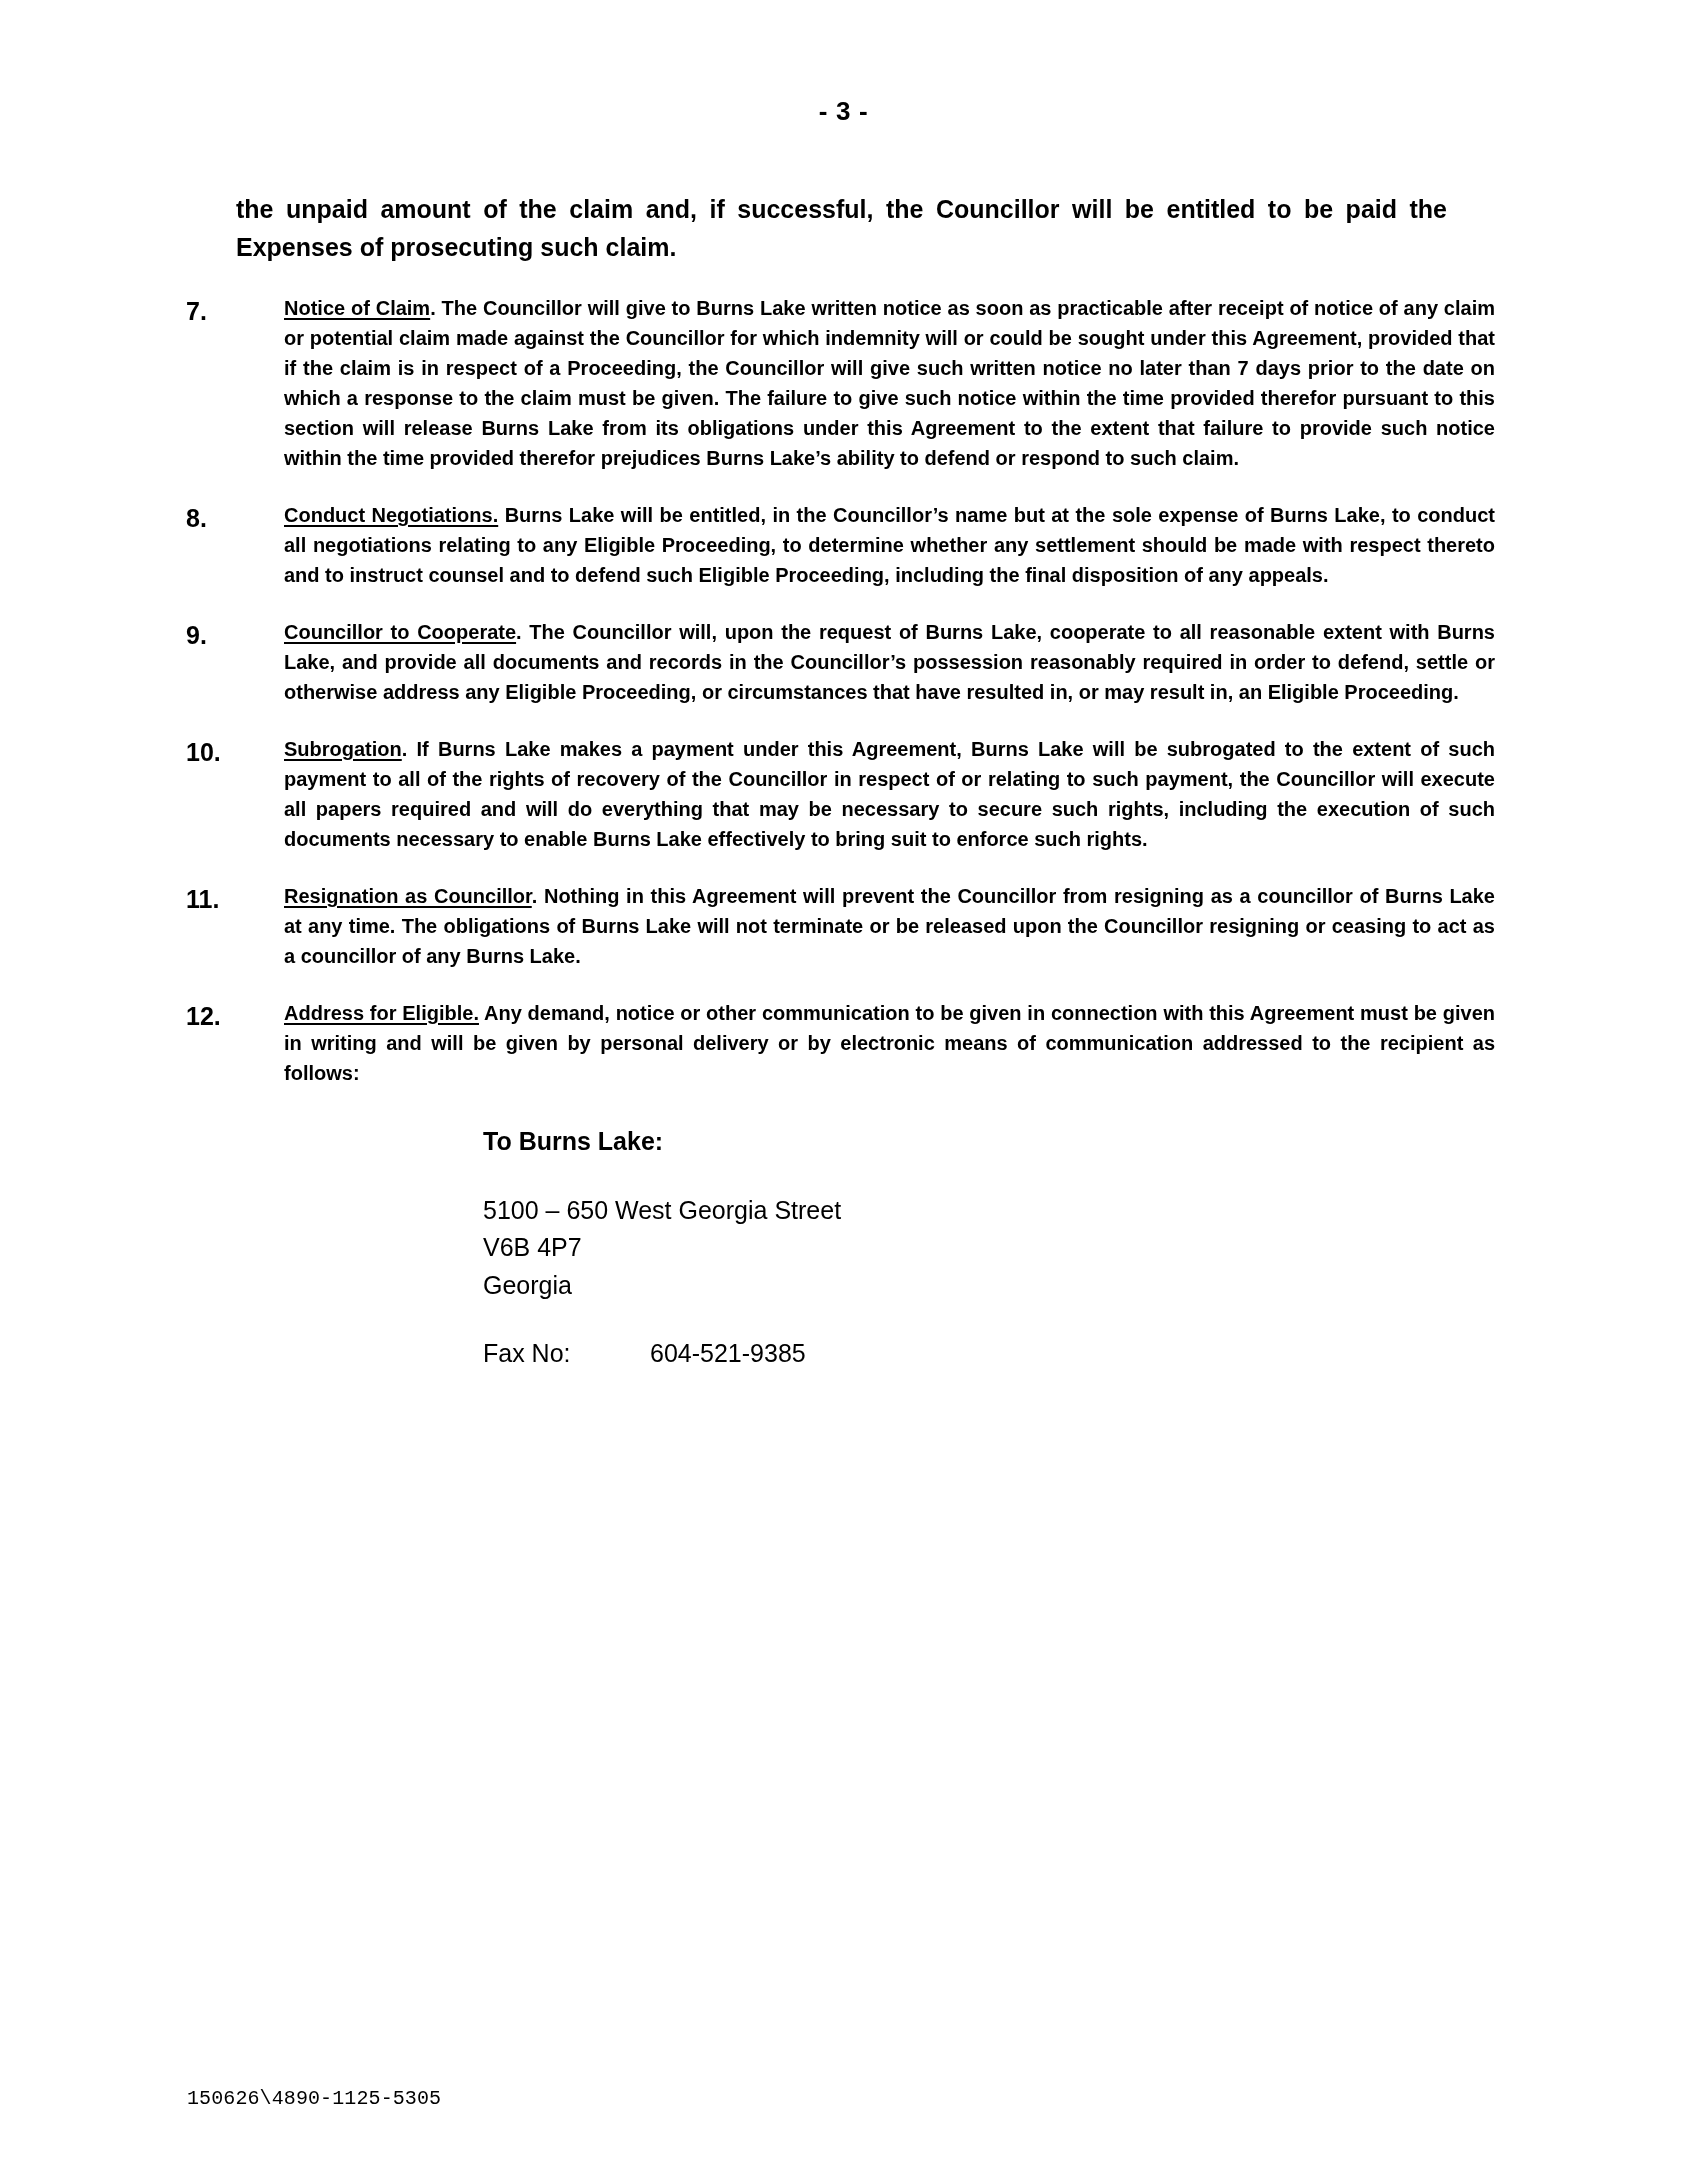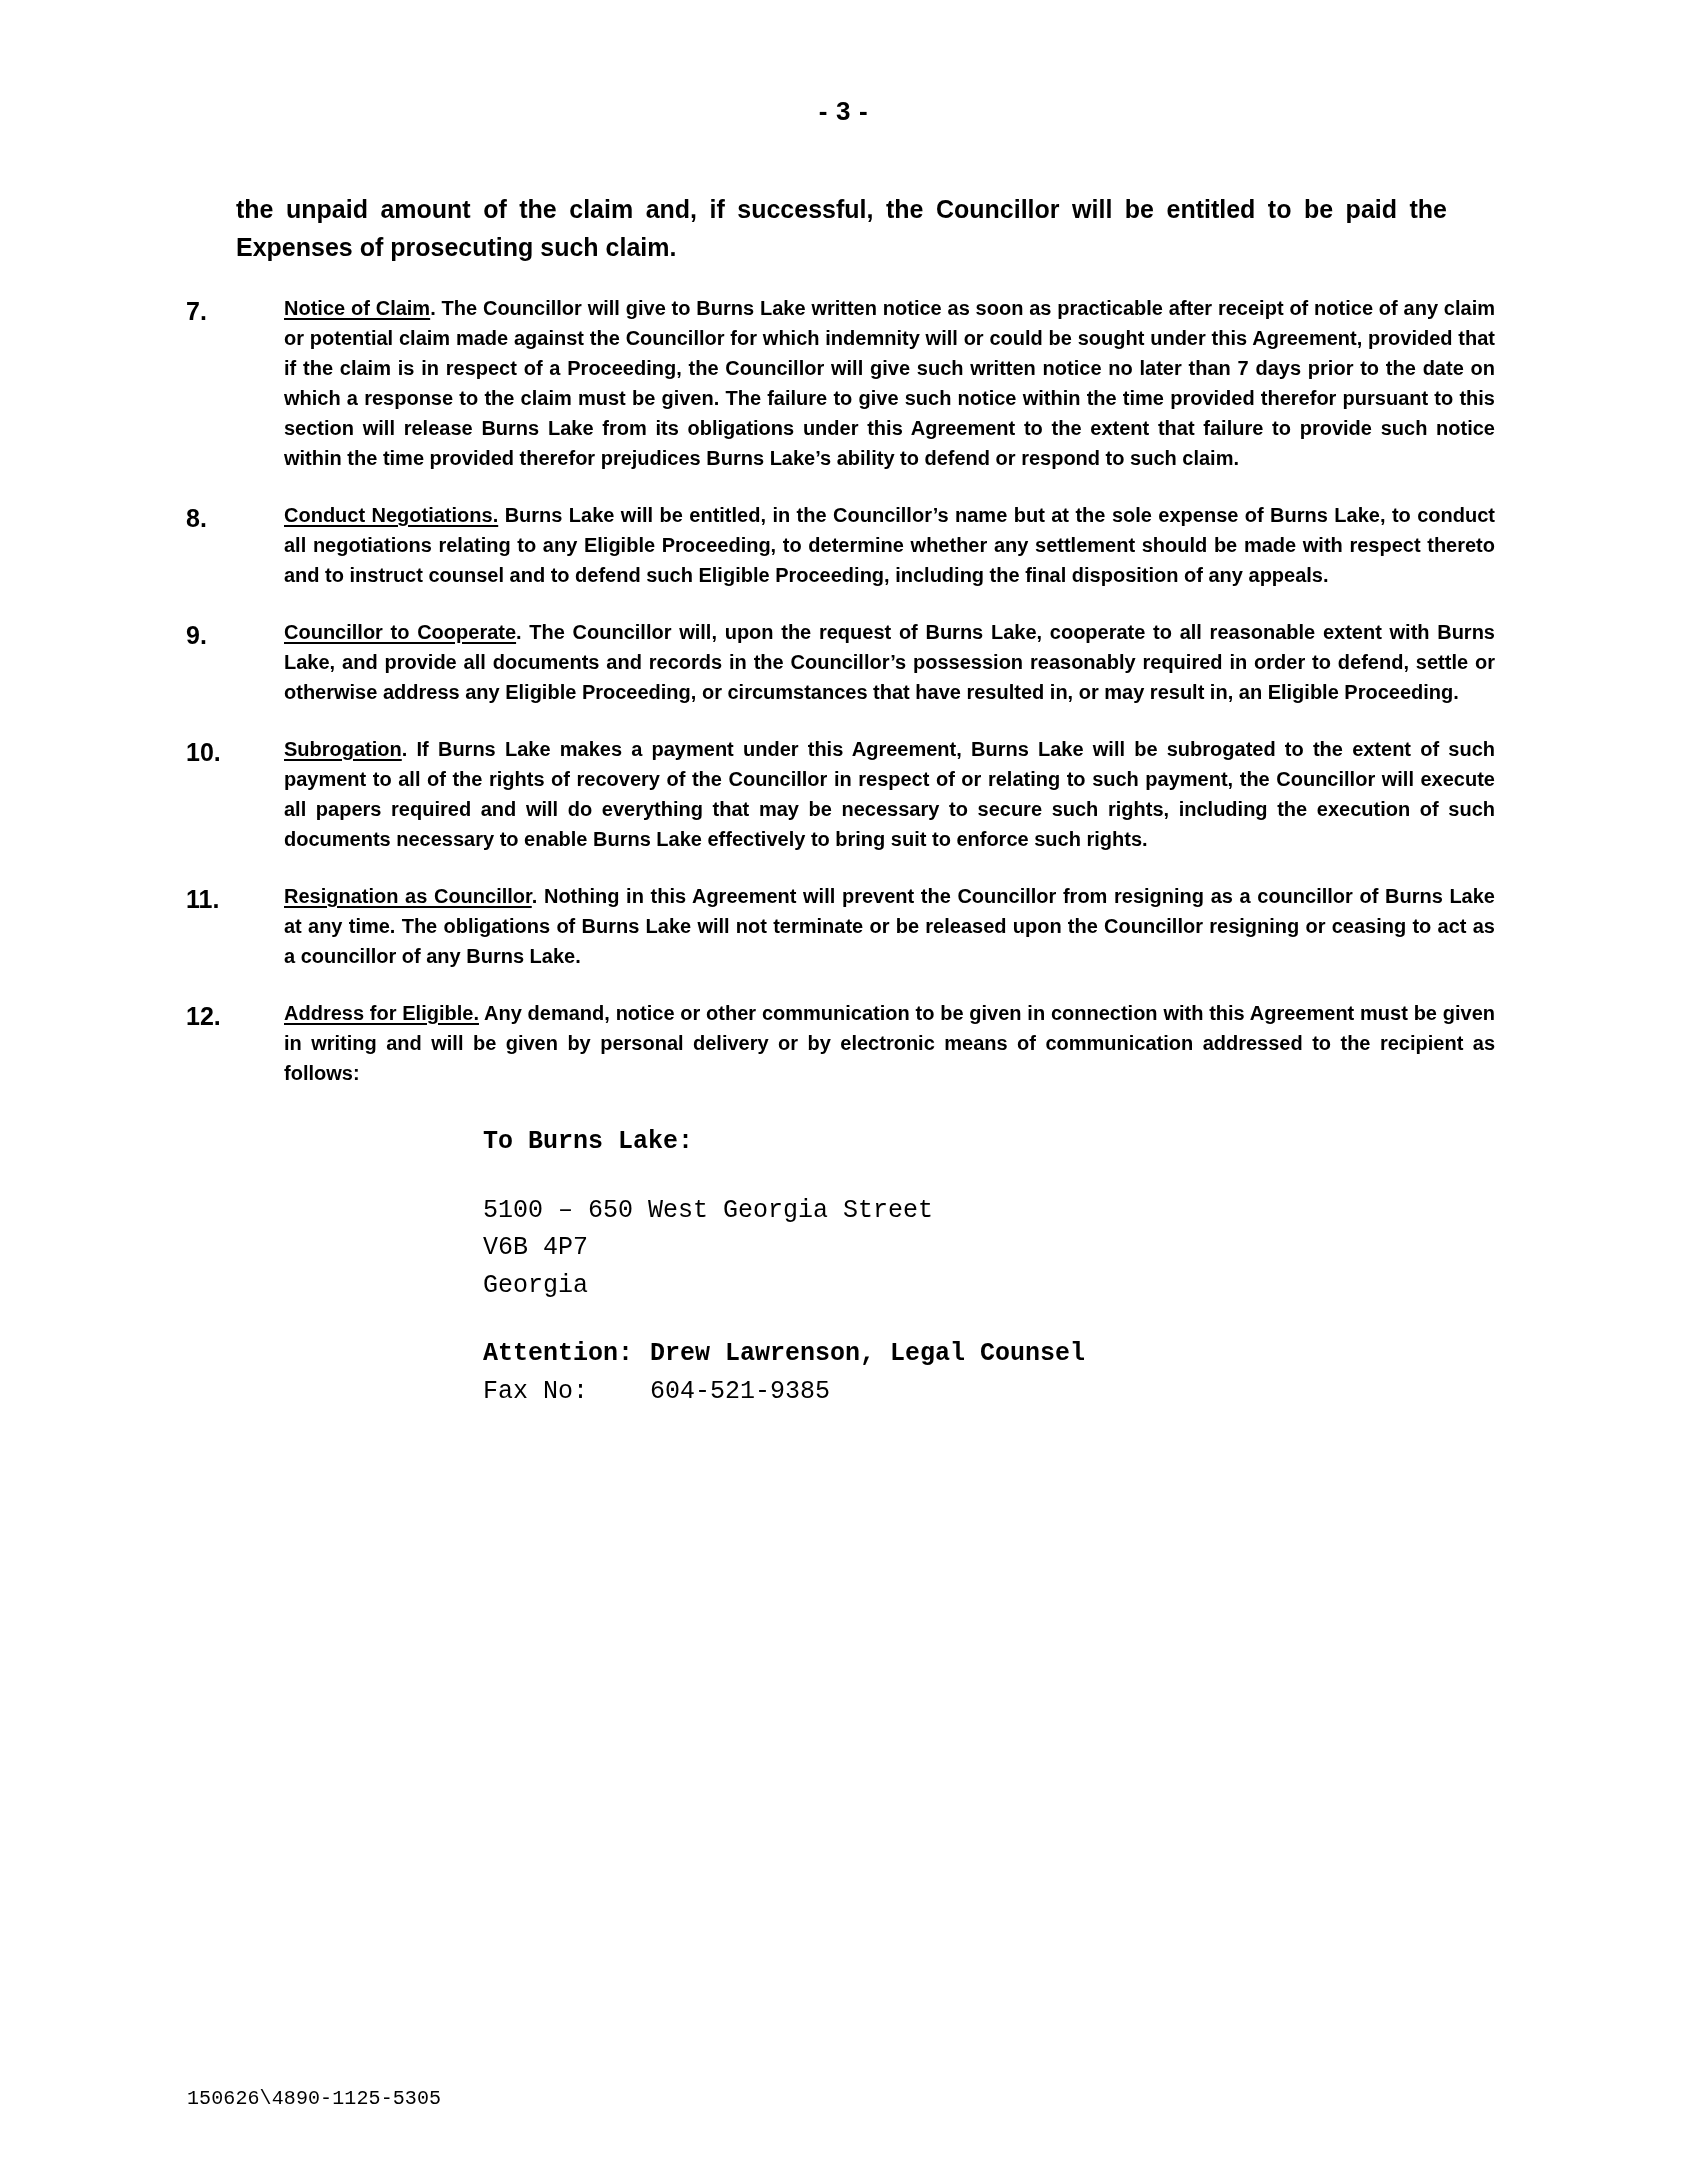--- a/index.html
+++ b/index.html
@@ -76,21 +76,20 @@
     text-underline-offset: 3.4px;
     text-decoration-thickness: 2px;
   }
 
   
   .notices-block {
     margin-left: 297px;
     margin-top: 35px;
     font-size: 25px;
     line-height: 1.50;
-    font-family: Liberation Mono, monospace;
   }
   .notices-title {
     font-weight: bold;
     margin-bottom: 31px;
   }
   .address-lines {
     font-weight: normal;
     margin-bottom: 31px;
   }
   .address-line { white-space: pre; }
@@ -162,24 +161,20 @@
 
     <div class="notices-block">
       <div class="notices-title">To Burns Lake:</div>
 
       <div class="address-lines">
         <div class="address-line">5100 – 650 West Georgia Street</div>
         <div class="address-line">V6B 4P7</div>
         <div class="address-line">Georgia</div>
       </div>
 
-      <div class="contact-row bold">
-        <div class="contact-label">Attention:</div>
-        <div class="contact-value">Drew Lawrenson, Legal Counsel</div>
-      </div>
 
       <div class="contact-row plain">
         <div class="contact-label">Fax No:</div>
         <div class="contact-value">604-521-9385</div>
       </div>
     </div>
 
   </div>
 
   <div class="footer-id">150626\4890-1125-5305</div>

